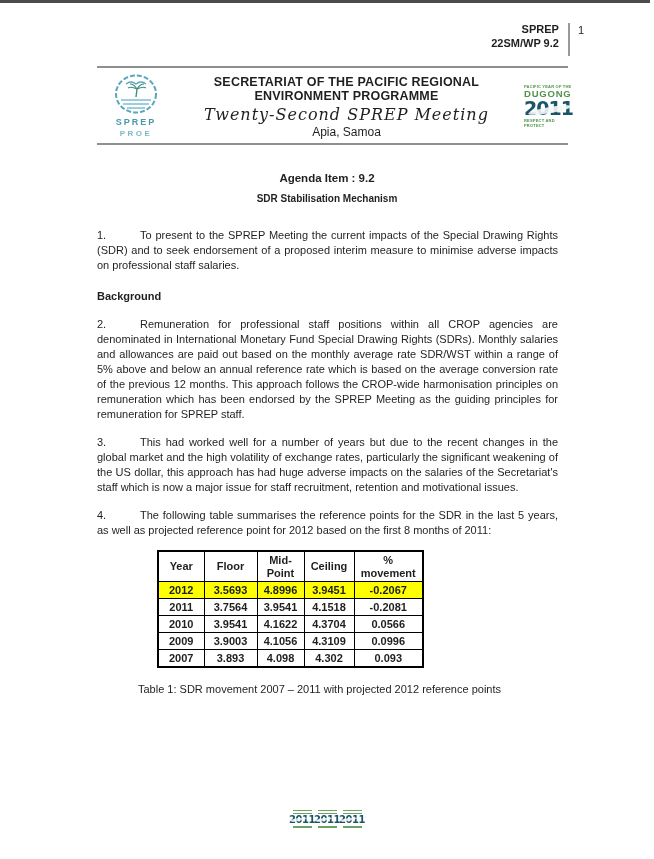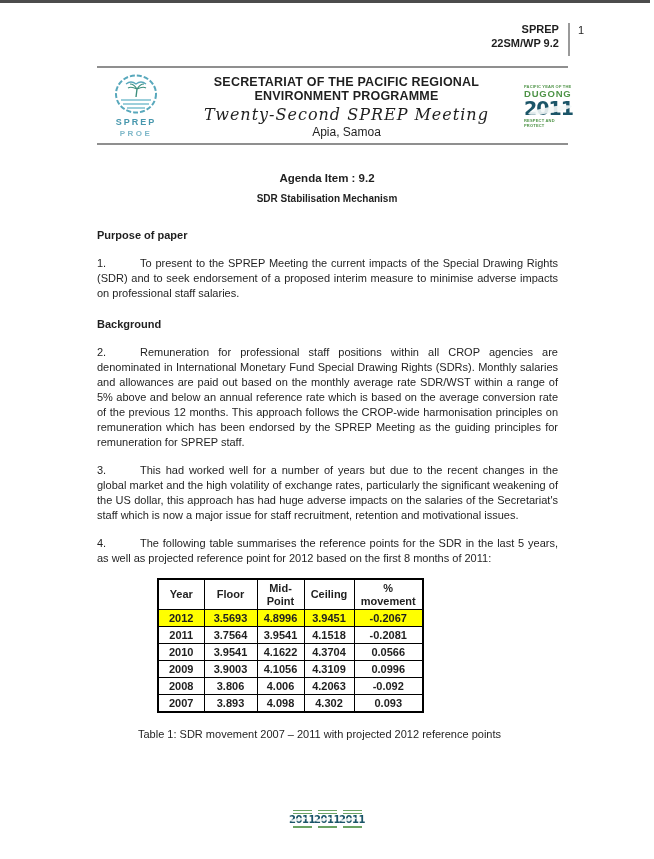--- a/index.html
+++ b/index.html
@@ -114,21 +114,20 @@
       <div class="d-year">2011</div>
       <div class="d-bottom">RESPECT AND PROTECT</div>
     </div>
   </div>
 
   <div class="main">
     <div class="agenda-item">Agenda Item :  9.2</div>
     <div class="agenda-title">SDR Stabilisation Mechanism</div>
 
     <div class="content">
-      <div class="sec-heading">Purpose of paper</div>
       <p class="para">
         <span class="pnum">1.</span><span>To present to the SPREP Meeting the current impacts of the Special Drawing Rights (SDR) and to seek endorsement of a proposed interim measure to minimise adverse impacts on professional staff salaries.</span>
       </p>
 
       <div class="sec-heading">Background</div>
       <p class="para">
         <span class="pnum">2.</span><span>Remuneration for professional staff positions within all CROP agencies are denominated in International Monetary Fund Special Drawing Rights (SDRs).  Monthly salaries and allowances are paid out based on the monthly average rate SDR/WST within a range of 5% above and below an annual reference rate which is based on the average conversion rate of the previous 12 months.  This approach follows the CROP-wide harmonisation principles on remuneration which has been endorsed by the SPREP Meeting as the guiding principles for remuneration for SPREP staff.</span>
       </p>
       <p class="para">
         <span class="pnum">3.</span><span>This had worked well for a number of years but due to the recent changes in the global market and the high volatility of exchange rates, particularly the significant weakening of the US dollar, this approach has had huge adverse impacts on the salaries of the Secretariat's staff which is now a major issue for staff recruitment, retention and motivational issues.</span>
@@ -177,27 +176,20 @@
             <td>0.0566</td>
           </tr>
           <tr>
             <td>2009</td>
             <td>3.9003</td>
             <td>4.1056</td>
             <td>4.3109</td>
             <td>0.0996</td>
           </tr>
           <tr>
-            <td>2008</td>
-            <td>3.806</td>
-            <td>4.006</td>
-            <td>4.2063</td>
-            <td>-0.092</td>
-          </tr>
-          <tr>
             <td>2007</td>
             <td>3.893</td>
             <td>4.098</td>
             <td>4.302</td>
             <td>0.093</td>
           </tr>
         </tbody>
       </table>
 
       <div class="caption">Table 1:  SDR movement 2007 – 2011 with projected 2012 reference points</div>

